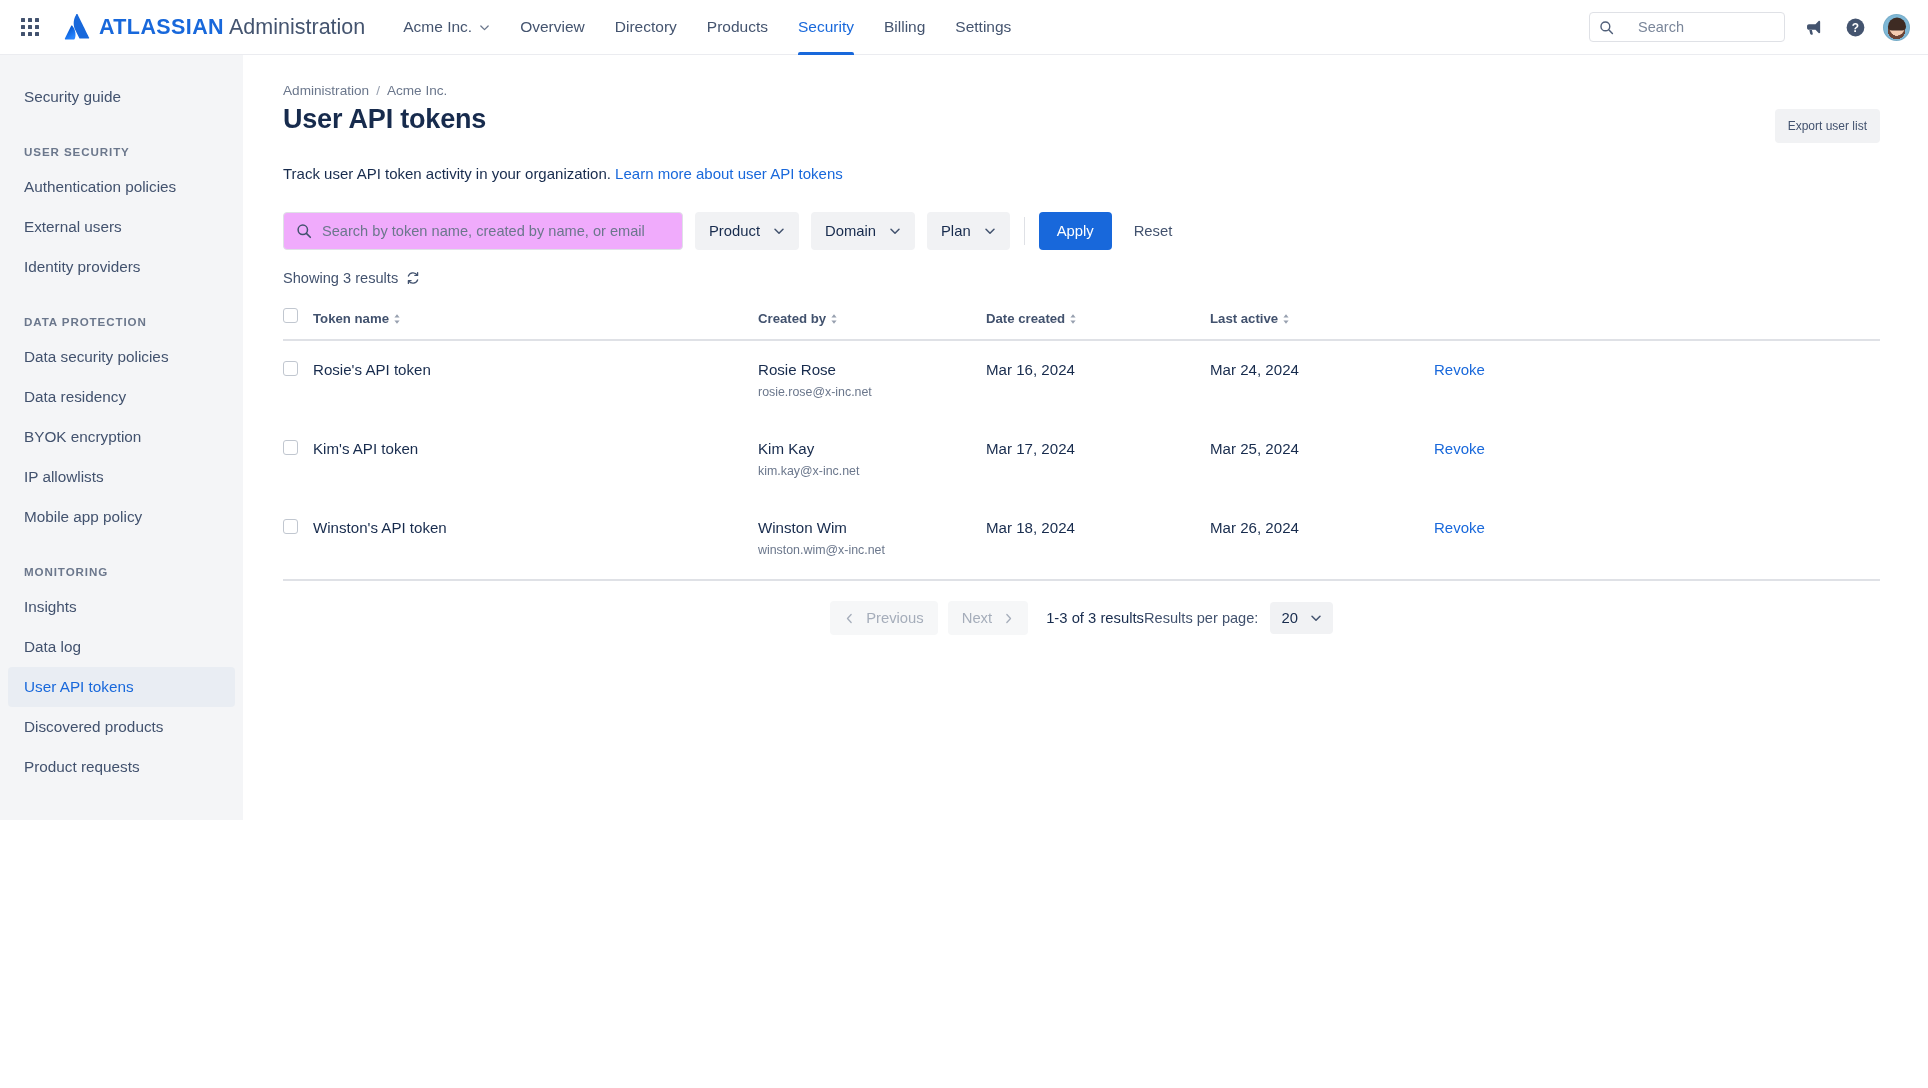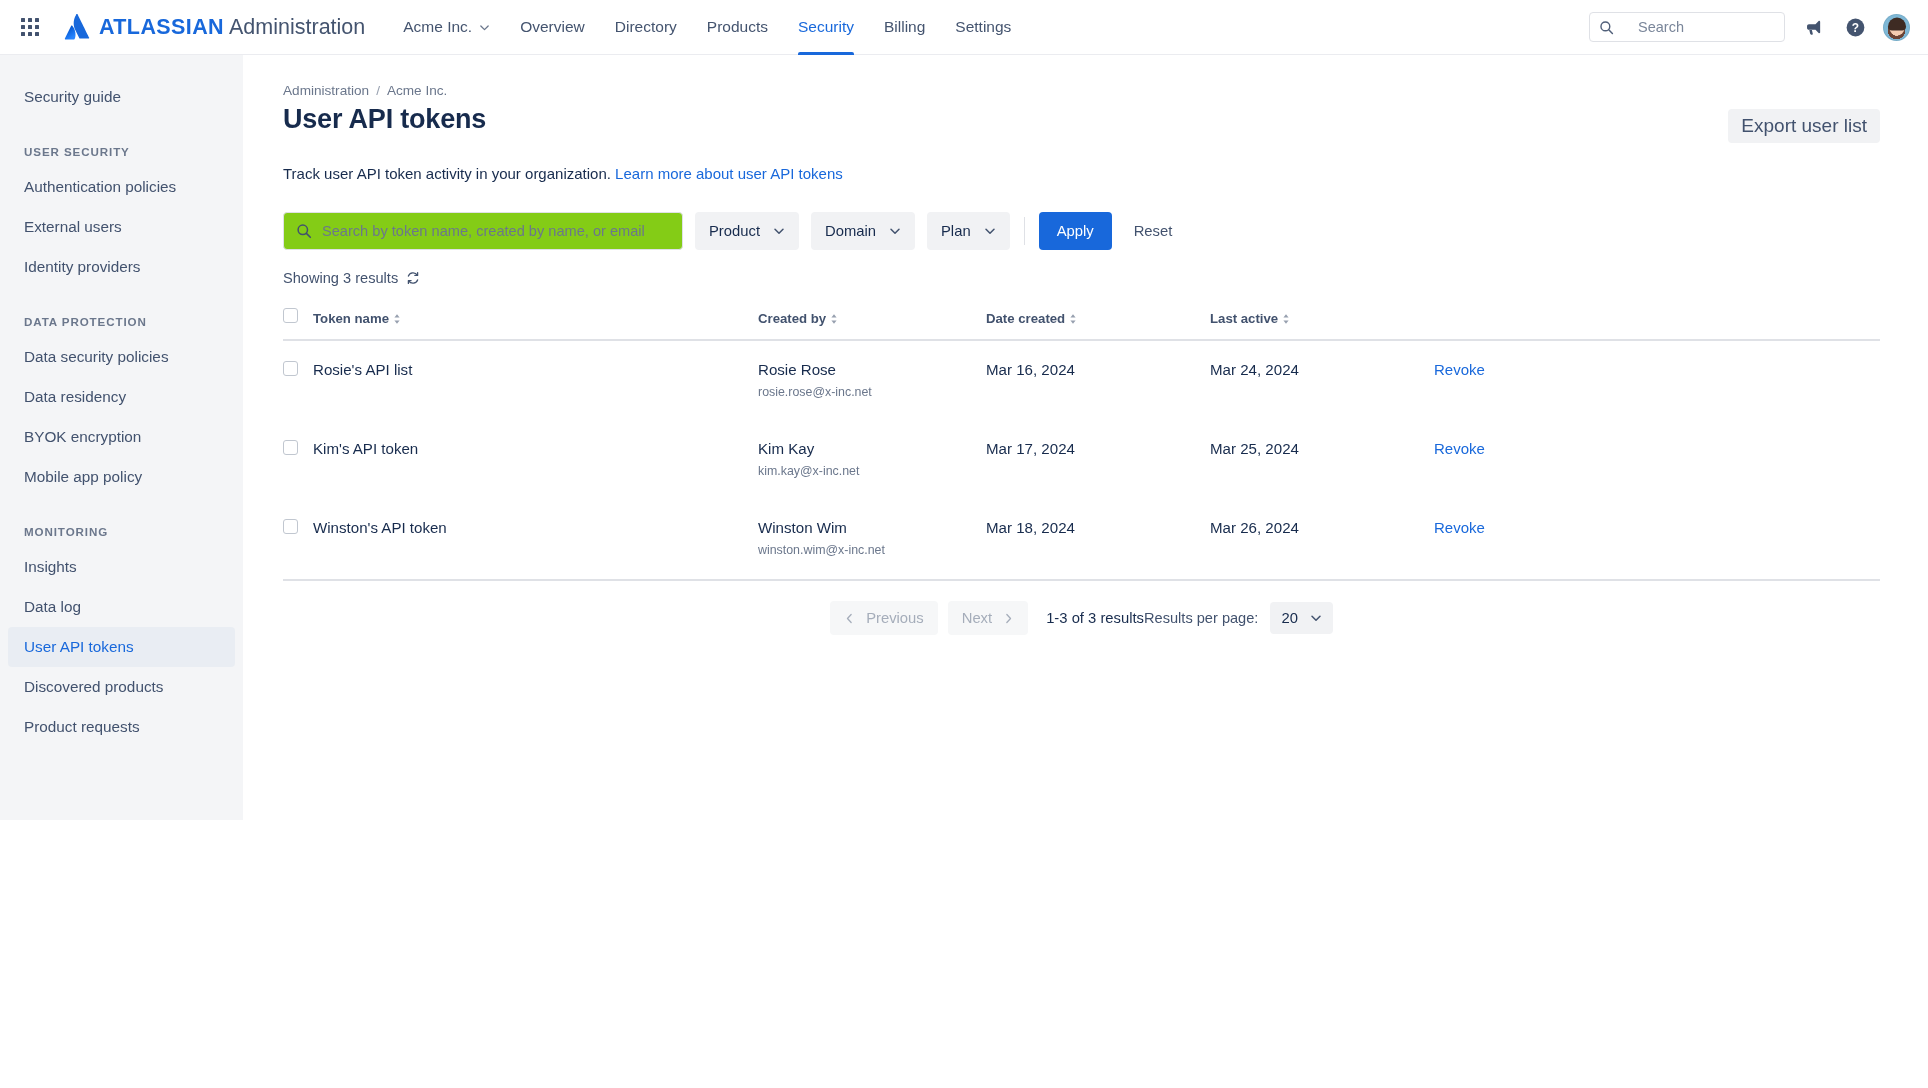--- a/index.html
+++ b/index.html
@@ -129,35 +129,35 @@
   .breadcrumb { display: flex; align-items: center; gap: 7px; font-size: 13.6px; color: #6b778c; padding-top: 28px; }
   .breadcrumb .crumb { cursor: pointer; }
   .breadcrumb .sep { color: #97a0af; }
 
   .title-row { display: flex; align-items: flex-start; justify-content: space-between; margin-top: 6px; }
   .page-title { font-size: 27px; font-weight: 600; color: #172b4d; letter-spacing: -0.2px; }
   .btn-subtle {
     background: #f1f2f4; color: #42526e;
     border: none; border-radius: 4px;
     height: 34px; padding: 0 13px;
-    font-size: 19px; font-family: inherit;
+    font-size: 12px; font-family: inherit;
     cursor: pointer; white-space: nowrap;
     margin-top: 5px;
   }
 
   .desc { margin-top: 22px; font-size: 15px; color: #172b4d; }
   .desc a { color: #1868db; text-decoration: none; cursor: pointer; }
 
   
   .filters { display: flex; align-items: center; gap: 12px; margin-top: 30px; }
   .filter-search {
     width: 400px; height: 38px;
     border: 1.4px solid #dfe1e6; border-radius: 4px;
     display: flex; align-items: center; gap: 10px;
-    padding: 0 12px; background: #84cc16; cursor: text;
+    padding: 0 12px; background: #f0abfc; cursor: text;
   }
   .filter-search input {
     border: none; outline: none; background: transparent;
     font-size: 14.6px; color: #172b4d; width: 100%; font-family: inherit;
   }
   .filter-search input::placeholder { color: #6b778c; }
   .dropdown {
     height: 38px; background: #f1f2f4; border: none; border-radius: 4px;
     display: flex; align-items: center; gap: 13px;
     padding: 0 14px; font-size: 14.8px; color: #172b4d;
@@ -351,20 +351,23 @@
 
       <div class="side-section">DATA PROTECTION</div>
       <div class="side-item">
           <span>Data security policies</span>
         </div>
       <div class="side-item">
           <span>Data residency</span>
         </div>
       <div class="side-item">
           <span>BYOK encryption</span>
+        </div>
+      <div class="side-item">
+          <span>IP allowlists</span>
         </div>
       <div class="side-item">
           <span>Mobile app policy</span>
         </div>
 
       <div class="side-section">MONITORING</div>
       <div class="side-item">
           <span>Insights</span>
         </div>
       <div class="side-item">
@@ -516,21 +519,21 @@
               </th>
               <th></th>
             </tr>
           </thead>
           <tbody>
 
             <tr>
               <td>
                 <span class="cb"></span>
               </td>
-              <td>Rosie's API list</td>
+              <td>Rosie's API token</td>
               <td>
                 <div>Rosie Rose</div>
                 <div class="sub">rosie.rose@x-inc.net</div>
               </td>
               <td>Mar 16, 2024</td>
               <td>Mar 24, 2024</td>
               <td>
                 <a class="revoke">Revoke</a>
               </td>
             </tr>

